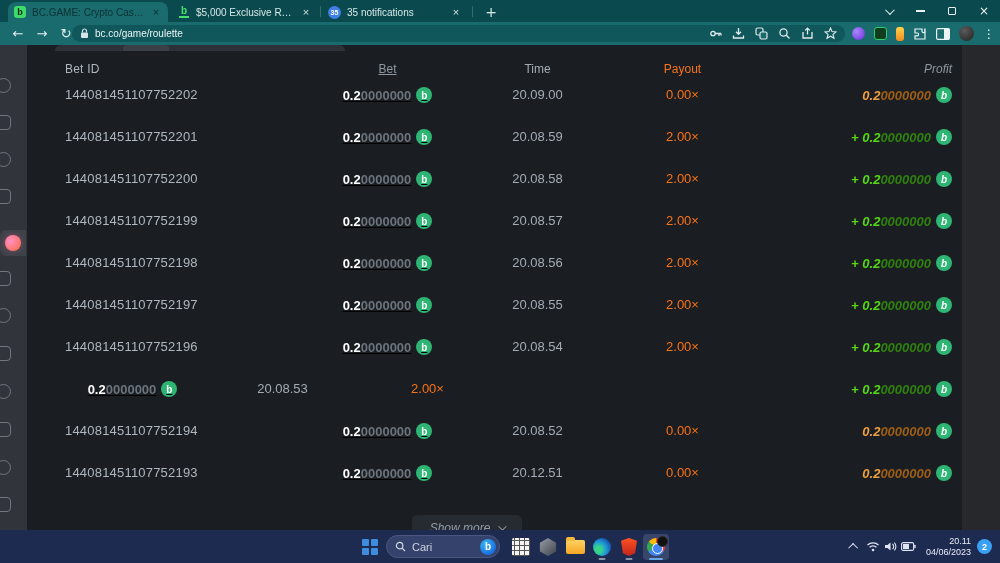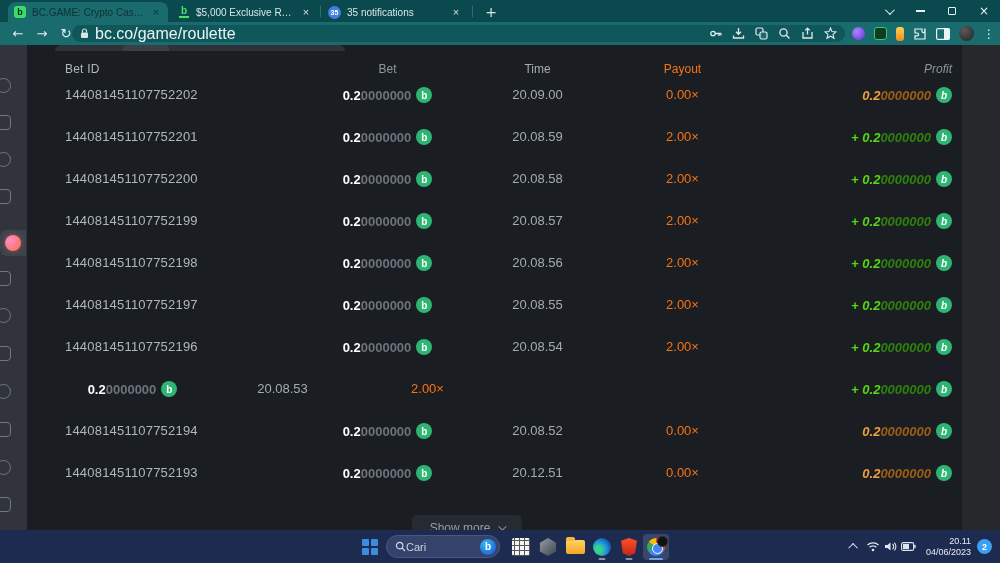--- a/index.html
+++ b/index.html
@@ -35,21 +35,21 @@
           transform:rotate(45deg) translateY(-2px); }
   .minbar { width:9px; height:1.5px; background:#eaf4f4; }
   .maxsq { width:8px; height:8px; border:1.2px solid #eaf4f4; border-radius:1px; }
   .closex { font-size:12px; }
 
   .toolbar { position:absolute; top:22px; left:0; width:1000px; height:23px; background:#196b6e;
              display:flex; align-items:center; }
   .navbtn { width:24px; text-align:center; color:#e3efef; font-size:13px; line-height:23px; }
   .omnibox { position:absolute; left:72px; top:3px; width:773px; height:17px; border-radius:9px;
              background:#0f575b; display:flex; align-items:center; padding:0 8px; }
-  .omnibox .url { color:#eaf4f4; font-size:16px; margin-left:6px; flex:1; }
+  .omnibox .url { color:#eaf4f4; font-size:10px; margin-left:6px; flex:1; }
   .obx-icons { display:flex; align-items:center; gap:10px; }
   .extrow { position:absolute; left:852px; top:0; height:23px; display:flex; align-items:center; gap:9px; }
   .ext-dot { width:13px; height:13px; border-radius:50%; }
   .ext-purple { background:radial-gradient(circle at 35% 35%, #a78bfa, #6d28d9); }
   .ext-green { width:13px; height:13px; border-radius:3px; background:#123c1f; border:1.5px solid #2ad06a; }
   .ext-orange { width:8px; height:14px; border-radius:3px; background:linear-gradient(#ffd34d,#ef8b1f); }
   .avatar { width:15px; height:15px; border-radius:50%; background:radial-gradient(circle at 35% 30%, #5a5a5a, #222); }
   .dots3 { color:#eaf4f4; font-size:12px; }
 
   
@@ -64,51 +64,51 @@
   .sb-item.active .sb-shape { border:none; border-radius:50%; width:16px; height:16px;
       background:radial-gradient(circle at 35% 35%, #ff8fc7, #ff6a3d); box-shadow:0 0 6px #ff6a9d66; }
 
   .tab-sliver { position:absolute; top:0; left:55px; width:290px; height:6px; background:#2e3238; border-radius:6px 6px 0 0; }
   .tab-sliver .sel { position:absolute; left:68px; top:0; width:46px; height:6px; background:#3b4047; border-radius:4px 4px 0 0; }
 
   .bets { position:absolute; left:55px; top:6px; width:907px; }
   .thead { display:flex; align-items:center; height:36px; padding:0 10px; font-size:12px; color:#8e98a2; }
   .trow { display:flex; align-items:flex-start; height:42px; padding:0 10px; font-size:13px; }
   .c-id { width:255px; color:#aeb7c0; letter-spacing:.2px; }
-  .c-bet { width:135px; display:flex; align-items:center; justify-content:center; }
+  .c-bet { width:135px; display:flex; align-items:center; justify-content:center;text-decoration:underline; }
   .c-time { width:165px; text-align:center; color:#a3acb6; }
   .c-payout { width:125px; text-align:center; color:#f97316; }
   .c-profit { flex:1; display:flex; align-items:center; justify-content:flex-end;font-style:italic; }
   .thead .c-bet { color:#8e98a2; }
   .num-main { color:#ffffff; font-weight:bold; }
   .num-zeros { color:#6b747d; font-weight:bold; }
   .profit-val.win .num-main { color:#55d813; }
   .profit-val.win .num-zeros { color:#2f810d; }
   .profit-val.loss .num-main { color:#f09f3e; }
   .profit-val.loss .num-zeros { color:#9d5e15; }
   .profit-val { display:flex; align-items:center; }
   .coin { width:16px; height:16px; border-radius:50%; background:#2fb573; color:#fff; margin-left:5px;
           font-size:10px; font-weight:bold; display:flex; align-items:center; justify-content:center; }
 
   .showmore { position:absolute; left:412px; top:470px; width:110px; height:26px; border-radius:5px;
               background:#262b31; color:#929ca6; font-size:12px; display:flex; align-items:center;
-              justify-content:center; gap:8px; }
+              justify-content:center; gap:8px;font-style:italic; }
   .showmore .chev-dn { width:6px; height:6px; border-right:1.6px solid #929ca6; border-bottom:1.6px solid #929ca6;
               transform:rotate(45deg) translateY(-2px); }
 
   
   .taskbar { position:absolute; top:530px; left:0; width:1000px; height:33px; background:#1e2b50; }
   .tb-item { position:absolute; top:4px; width:26px; height:26px; display:flex; align-items:center;
              justify-content:center; border-radius:4px; }
   .winlogo { width:16px; height:16px; display:grid; grid-template-columns:7px 7px; grid-template-rows:7px 7px; gap:1.5px; }
   .winlogo div { background:#3f8cdd; border-radius:1px; }
   .tb-search { position:absolute; left:386px; top:5px; width:114px; height:23px; border-radius:12px;
                background:#35426b; border:1px solid #4a5781; display:flex; align-items:center; padding:0 3px 0 8px; }
   .tb-search input { background:transparent; border:none; outline:none; color:#d4dae8; font-size:11px;
-               width:60px; font-family:"Liberation Sans",sans-serif; }
+               width:60px; margin-left:6px; font-family:"Liberation Sans",sans-serif; }
   .tb-search input::placeholder { color:#cdd4e3; }
   .bing { width:16px; height:16px; border-radius:50%; margin-left:auto;
           background:radial-gradient(circle at 35% 30%, #35b6f2, #1253d6); color:#fff; font-size:10px;
           font-weight:bold; display:flex; align-items:center; justify-content:center; }
   .app-grid { width:18px; height:18px; background:#f4f4f4; border-radius:2px;
       background-image:linear-gradient(#555 1px,transparent 1px),linear-gradient(90deg,#555 1px,transparent 1px);
       background-size:5px 5px; background-position:2px 2px; }
   .app-poly { width:18px; height:18px; background:linear-gradient(135deg,#9aa0a8,#3c4148);
       clip-path:polygon(50% 0,95% 27%,95% 75%,50% 100%,5% 75%,5% 27%); }
   .app-folder { position:relative; width:19px; height:14px; background:linear-gradient(#ffd366,#f5a623); border-radius:2px; }

